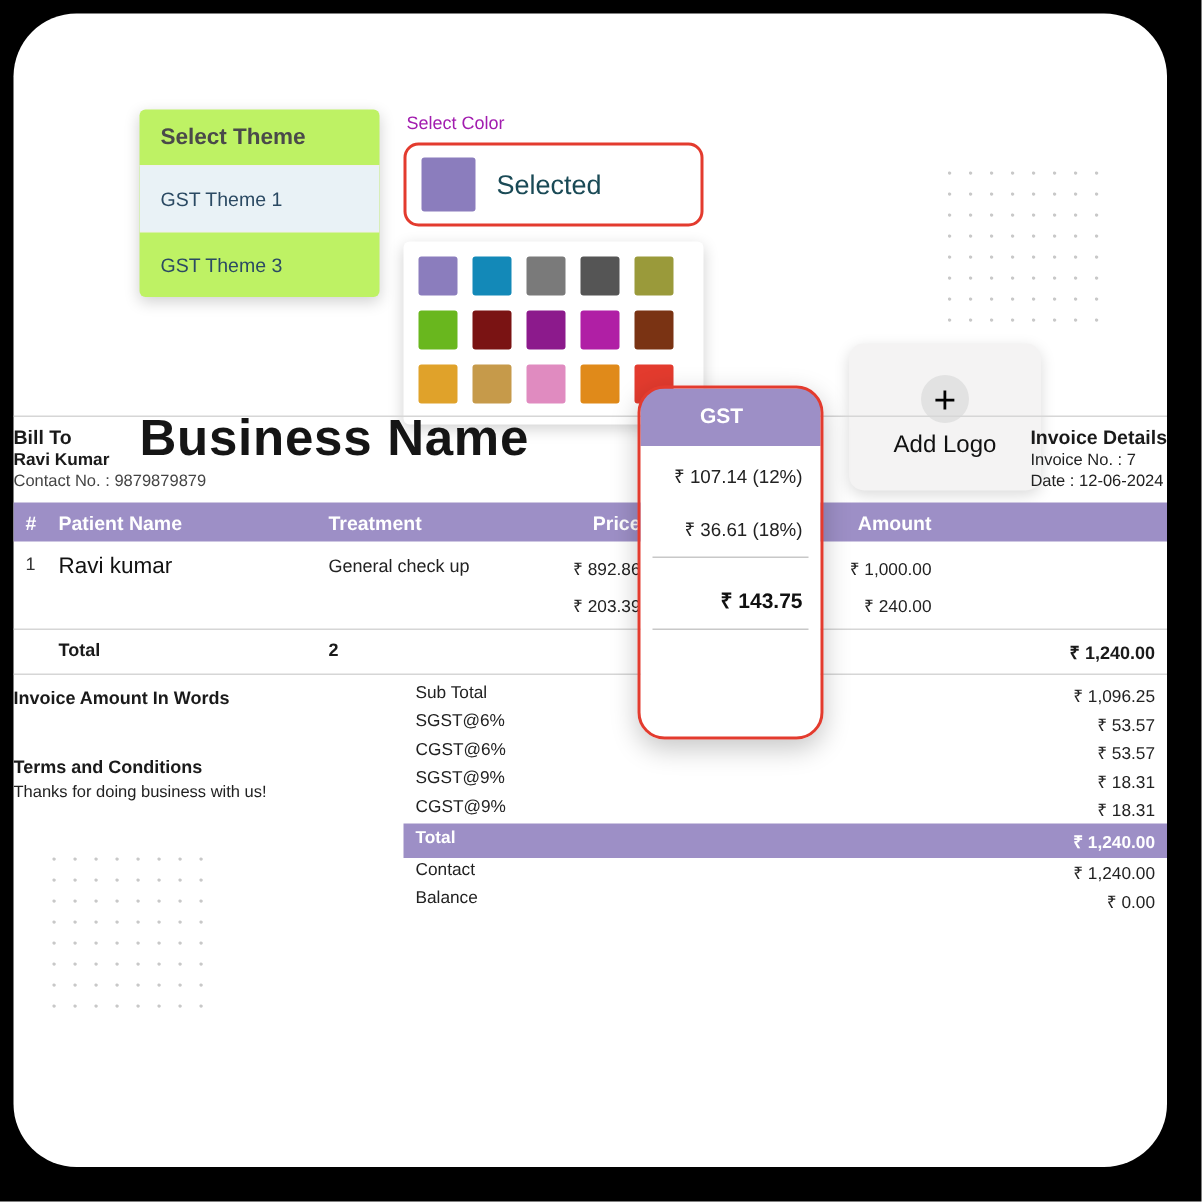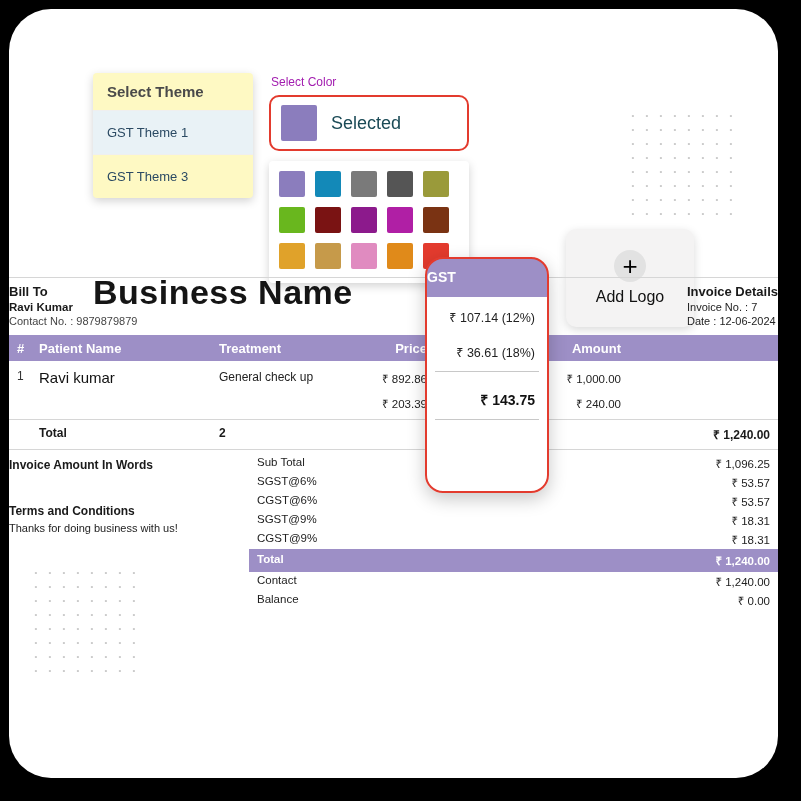--- a/index.html
+++ b/index.html
@@ -27,21 +27,21 @@
   }
   .dots.top-right { top: 100px; right: 40px; }
   .dots.bottom-left { bottom: 100px; left: 20px; }
   .dots span { width:14px; height:14px; display:flex; align-items:center; justify-content:center; font-size:8px; line-height:1; }
   .dots span::before { content:"•"; }
 
   
   .controls { position: relative; height: 184px; }
   .theme-panel {
     position: absolute; left: 0; top: 0; width: 160px;
-    background: #fef9c3; border-radius: 4px;
+    background: #bef264; border-radius: 4px;
     box-shadow: 0 3px 10px rgba(0,0,0,0.18);
     overflow: hidden;
   }
   .theme-header {
     padding: 10px 14px; font-weight: 700; color: #4a4a4a; font-size: 15px;
   }
   .theme-item {
     padding: 14px 14px; font-size: 13px; color: #2b4a63; border-top: 1px solid #efefef;
     cursor: pointer;
   }
@@ -116,41 +116,41 @@
   .trow .c-amt { font-size:11.5px; color:#222; padding-top:2px; }
   .trow.r2 { padding-top:0; }
 
   .total-row { display:flex; border-top:1px solid #d6d6d6; border-bottom:1px solid #d6d6d6; padding:6px 0; font-weight:700; font-size:12px; }
   .total-row .lbl { width:210px; padding-left:30px; }
   .total-row .qty { width:120px; }
   .total-row .spc { width:88px; }
   .total-row .gst-spc { width:110px; }
   .total-row .amt { flex:1; text-align:right; padding-right:8px; }
 
-  .lower { display:flex; margin-top:4px; }
+  .lower { display:flex; margin-top:4px;gap:20px; }
   .lower-left { width:240px; }
   .lower-left .t1 { font-weight:700; font-size:12px; margin-top:4px; }
   .lower-left .t2 { font-weight:700; font-size:12px; margin-top:32px; }
   .lower-left .t3 { font-size:11px; margin-top:4px; color:#222; }
   .summary { flex:1; }
   .sum-row { display:flex; justify-content:space-between; padding:2px 8px 2px 8px; font-size:11.5px; color:#222; }
   .sum-row.total { background:#9d8fc6; color:#fff; font-weight:700; padding-top:4px; padding-bottom:4px; }
   .sum-row .k { }
   .sum-row .v { }
 
   
   .gst-overlay {
     position:absolute;
     left: 416px; top: -16px;
     width: 124px; height: 236px;
     background: linear-gradient(#9d8fc6 0, #9d8fc6 38px, #ffffff 38px);
     border: 2.5px solid #e33b2e; border-radius: 18px;
     box-shadow: 0 6px 18px rgba(0,0,0,0.22);
   }
-  .gst-overlay .ghead { color:#fff; font-weight:800; font-size:14px; text-align:left; padding:10px 12px 0 0; height:38px; }
+  .gst-overlay .ghead { color:#fff; font-weight:800; font-size:14px; text-align:center; padding:10px 12px 0 0; height:38px; }
   .gst-overlay .gline { font-size:12.5px; color:#222; text-align:right; padding:12px 12px 0 0; }
   .gst-overlay .gline.g2 { padding-top:18px; }
   .gst-overlay .gtot { font-weight:800; font-size:14px; text-align:right; padding:18px 12px 0 0; color:#111; }
   .gst-overlay .ghr { height:1px; background:#c8c8c8; margin:10px 8px 0 8px; }
 
 </style>
 </head>
 <body>
 
 <div class="black-layer"></div>

